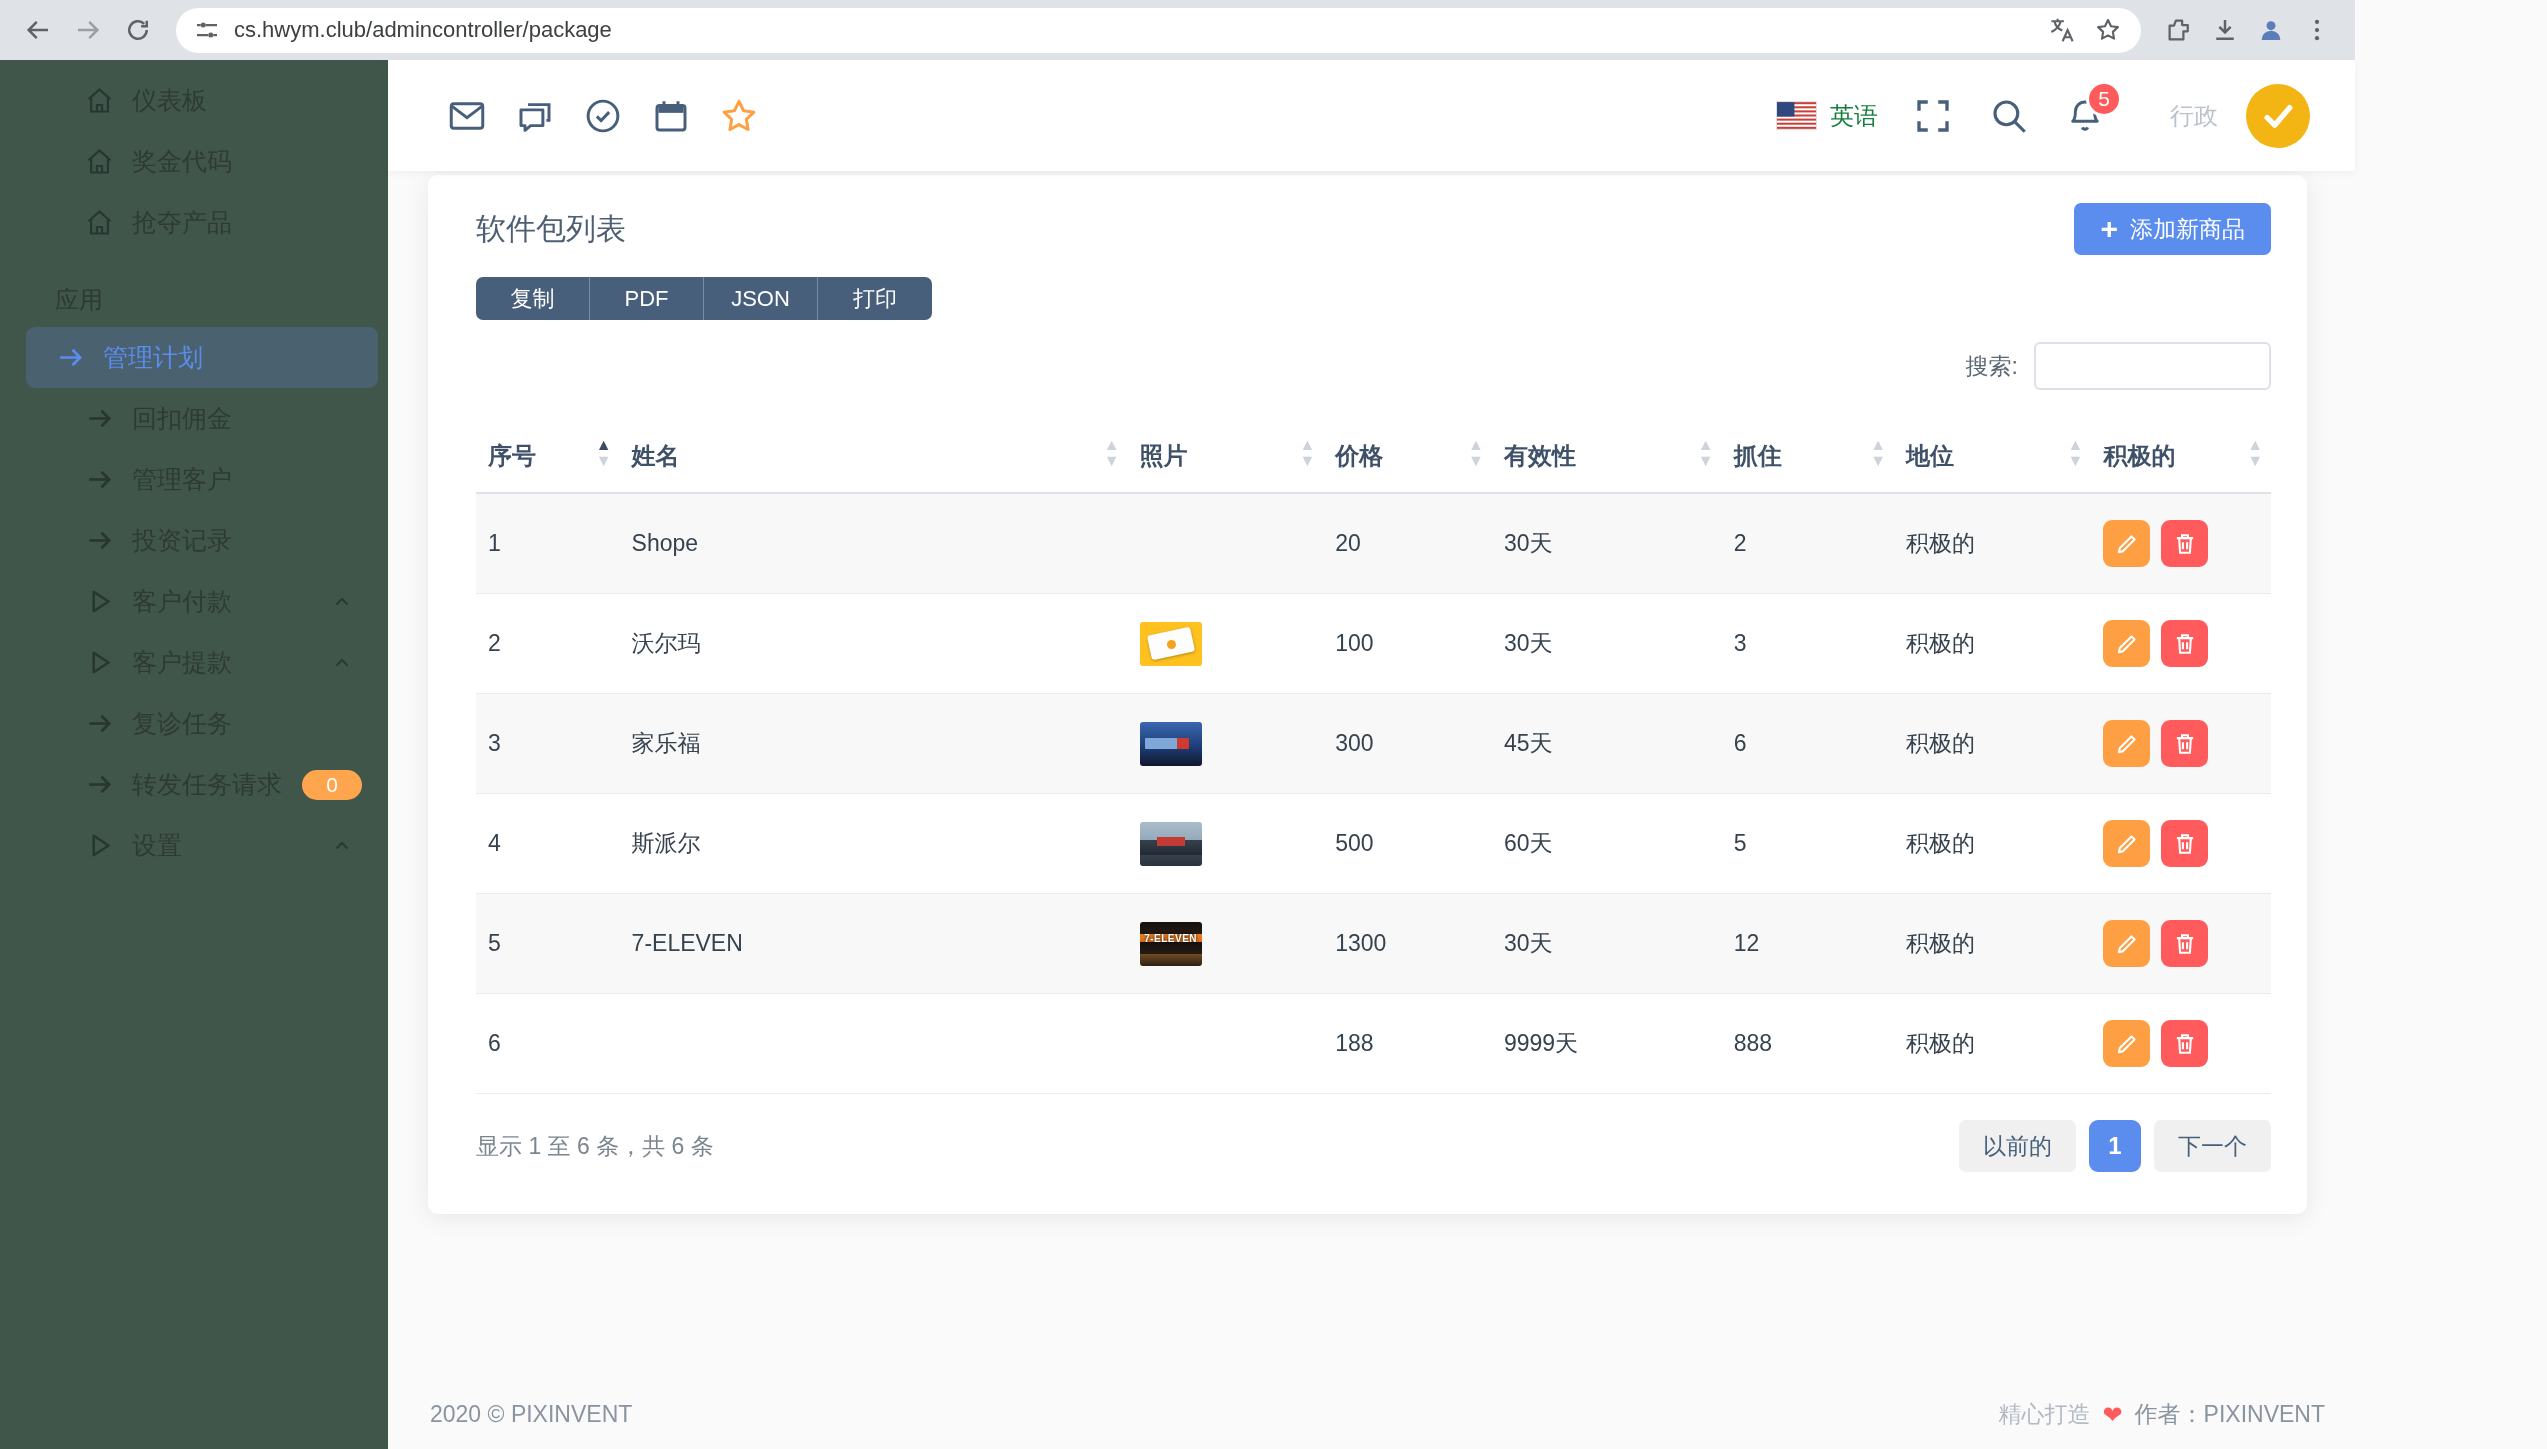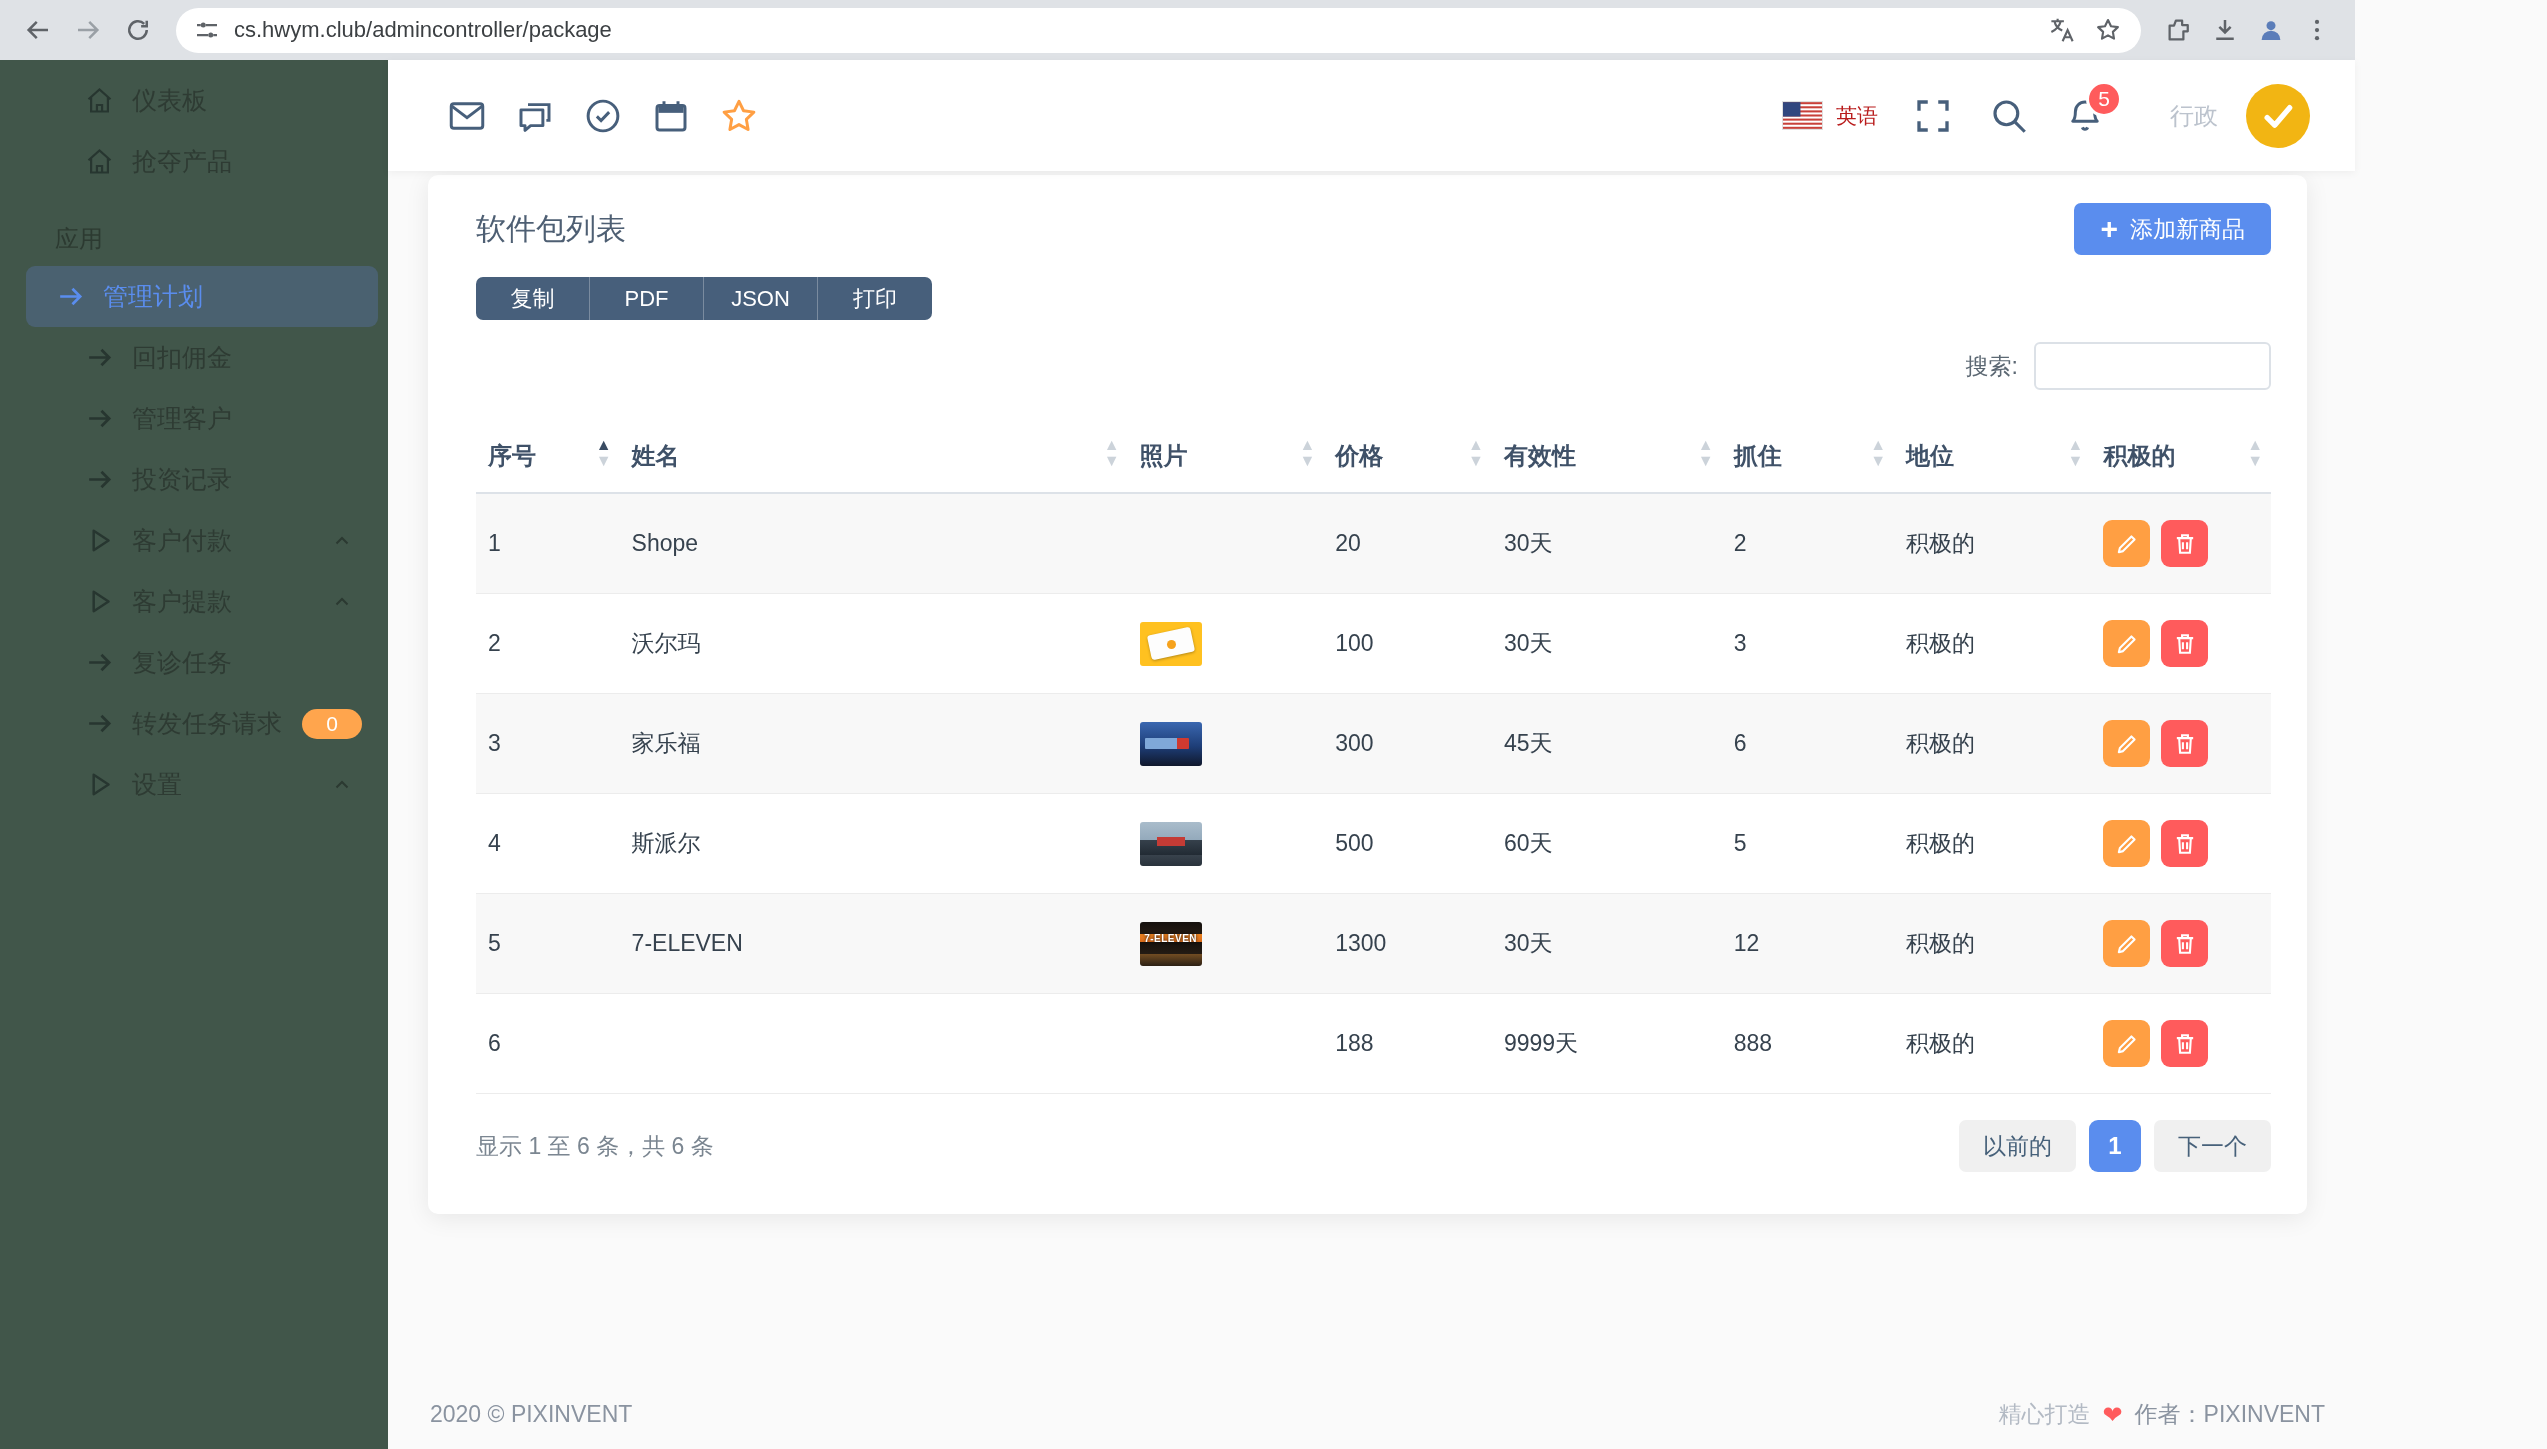--- a/index.html
+++ b/index.html
@@ -37,21 +37,21 @@
   .side-chevron svg{width:24px;height:24px;}
 
   
   .app-header{height:111px;background:#fff;display:flex;align-items:center;padding:0 45px 0 58px;box-shadow:0 2px 8px rgba(0,0,0,.05);position:relative;z-index:2;}
   .hdr-left{display:flex;align-items:center;gap:26px;}
   .hdr-icon{width:42px;height:42px;color:#475f7b;cursor:pointer;position:relative;}
   .hdr-icon svg{width:42px;height:42px;display:block;}
   .hdr-right{margin-left:auto;display:flex;align-items:center;gap:34px;}
   .lang{display:flex;align-items:center;gap:14px;cursor:pointer;}
   .flag{width:39px;height:27px;box-shadow:0 0 0 1px rgba(0,0,0,.12);}
-  .lang-label{font-size:21px;color:#b91c1c;}
+  .lang-label{font-size:24px;color:#15803d;}
   .bell-wrap{position:relative;}
   .notif-badge{position:absolute;top:-14px;right:-16px;background:#ff5b5c;color:#fff;font-size:21px;width:36px;height:36px;border-radius:50%;display:flex;align-items:center;justify-content:center;border:3px solid #fff;box-sizing:border-box;}
   .user-wrap{display:flex;align-items:center;gap:28px;margin-left:30px;cursor:pointer;}
   .user-name{font-size:24px;color:#bcc3cd;}
   .avatar{width:64px;height:64px;border-radius:50%;background:#f2b513;display:flex;align-items:center;justify-content:center;}
   .avatar svg{width:40px;height:40px;}
 
   
   .content{padding:4px 48px 0 40px;}
   .card{background:#fff;border-radius:10px;box-shadow:0 4px 25px rgba(0,0,0,.08);padding:28px 36px 42px 48px;}
@@ -189,20 +189,30 @@
             <span class="side-label">仪表板</span>
           </div>
           <div class="side-item">
             <span class="side-icon">
               <svg viewBox="0 0 24 24">
                 <path d="M3.5 11L12 3.5 20.5 11" fill="none" stroke="currentColor" stroke-width="1.7"></path>
                 <path d="M5.5 9.5V20.5h13V9.5" fill="none" stroke="currentColor" stroke-width="1.7"></path>
                 <path d="M10 20.5v-5h4v5" fill="none" stroke="currentColor" stroke-width="1.7"></path>
               </svg>
             </span>
+            <span class="side-label">奖金代码</span>
+          </div>
+          <div class="side-item">
+            <span class="side-icon">
+              <svg viewBox="0 0 24 24">
+                <path d="M3.5 11L12 3.5 20.5 11" fill="none" stroke="currentColor" stroke-width="1.7"></path>
+                <path d="M5.5 9.5V20.5h13V9.5" fill="none" stroke="currentColor" stroke-width="1.7"></path>
+                <path d="M10 20.5v-5h4v5" fill="none" stroke="currentColor" stroke-width="1.7"></path>
+              </svg>
+            </span>
             <span class="side-label">抢夺产品</span>
           </div>
           <div class="side-section">应用</div>
           <div class="side-item active">
             <span class="side-icon">
               <svg viewBox="0 0 24 24">
                 <path d="M4 12h15M13.5 6L19.5 12 13.5 18" fill="none" stroke="currentColor" stroke-width="2.1"></path>
               </svg>
             </span>
             <span class="side-label">管理计划</span>

